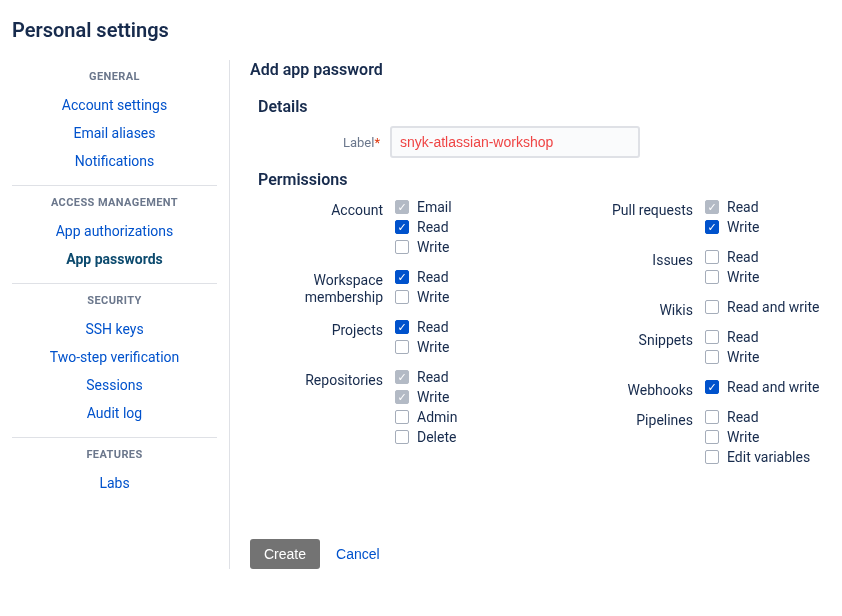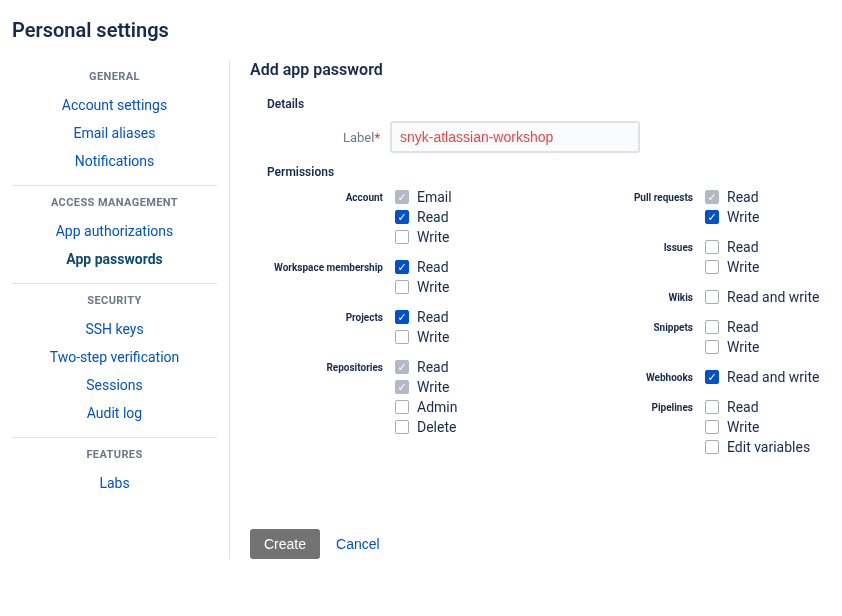--- a/index.html
+++ b/index.html
@@ -55,23 +55,23 @@
   .main {
     flex: 1;
     padding-left: 20px;
   }
   .main h1 {
     font-size: 16px;
     font-weight: 600;
     margin-bottom: 18px;
   }
   .main h2 {
-    font-size: 12px;
+    font-size: 16px;
     font-weight: 600;
-    margin: 10px 0 10px 17px;
+    margin: 10px 0 10px 8px;
   }
   .label-row {
     display: flex;
     align-items: center;
     margin-bottom: 12px;
   }
   .label-row .label-text {
     width: 140px;
     text-align: right;
     padding-right: 10px;
@@ -94,22 +94,22 @@
   }
   .perm-col { flex: 1; }
   .perm-group {
     display: flex;
     margin-bottom: 10px;
   }
   .perm-name {
     width: 145px;
     text-align: right;
     padding-right: 12px;
-    font-size: 10px;
-    font-weight: 700;
+    font-size: 14px;
+    font-weight: 400;
     color: #172B4D;
     padding-top: 3px;
     line-height: 1.2;
   }
   .perm-options {
     flex: 1;
   }
   .opt {
     display: flex;
     align-items: center;

